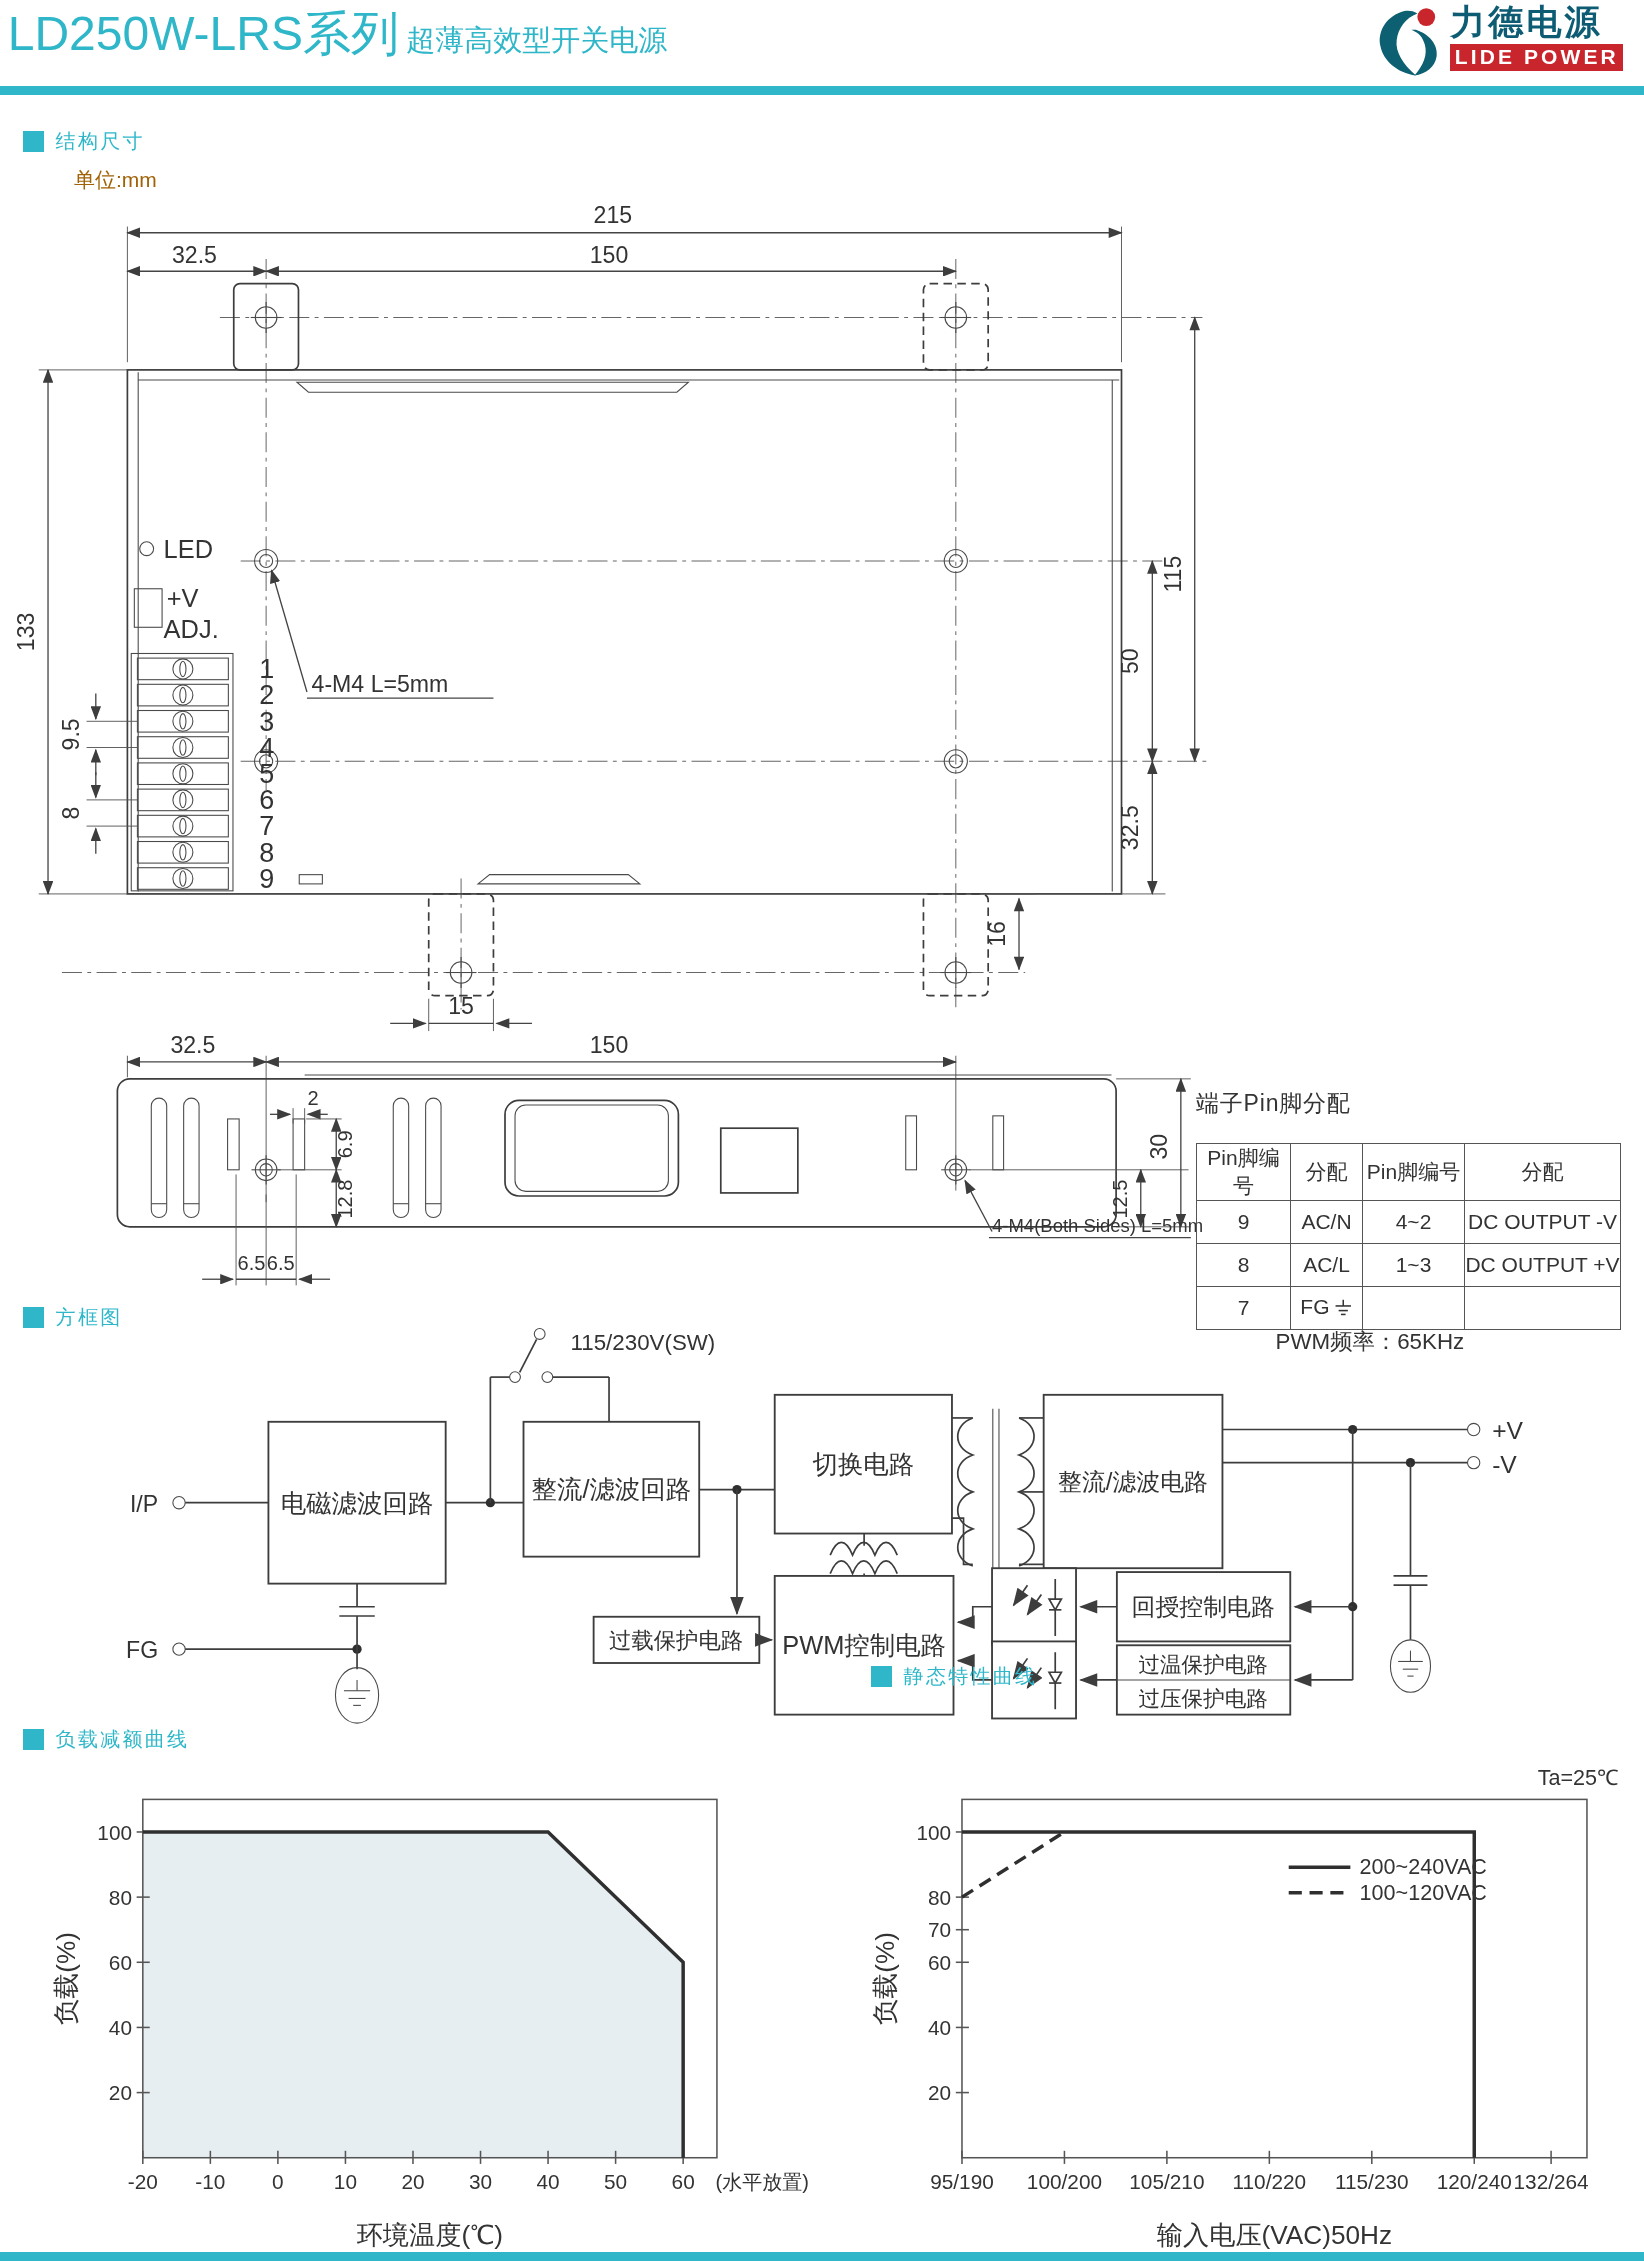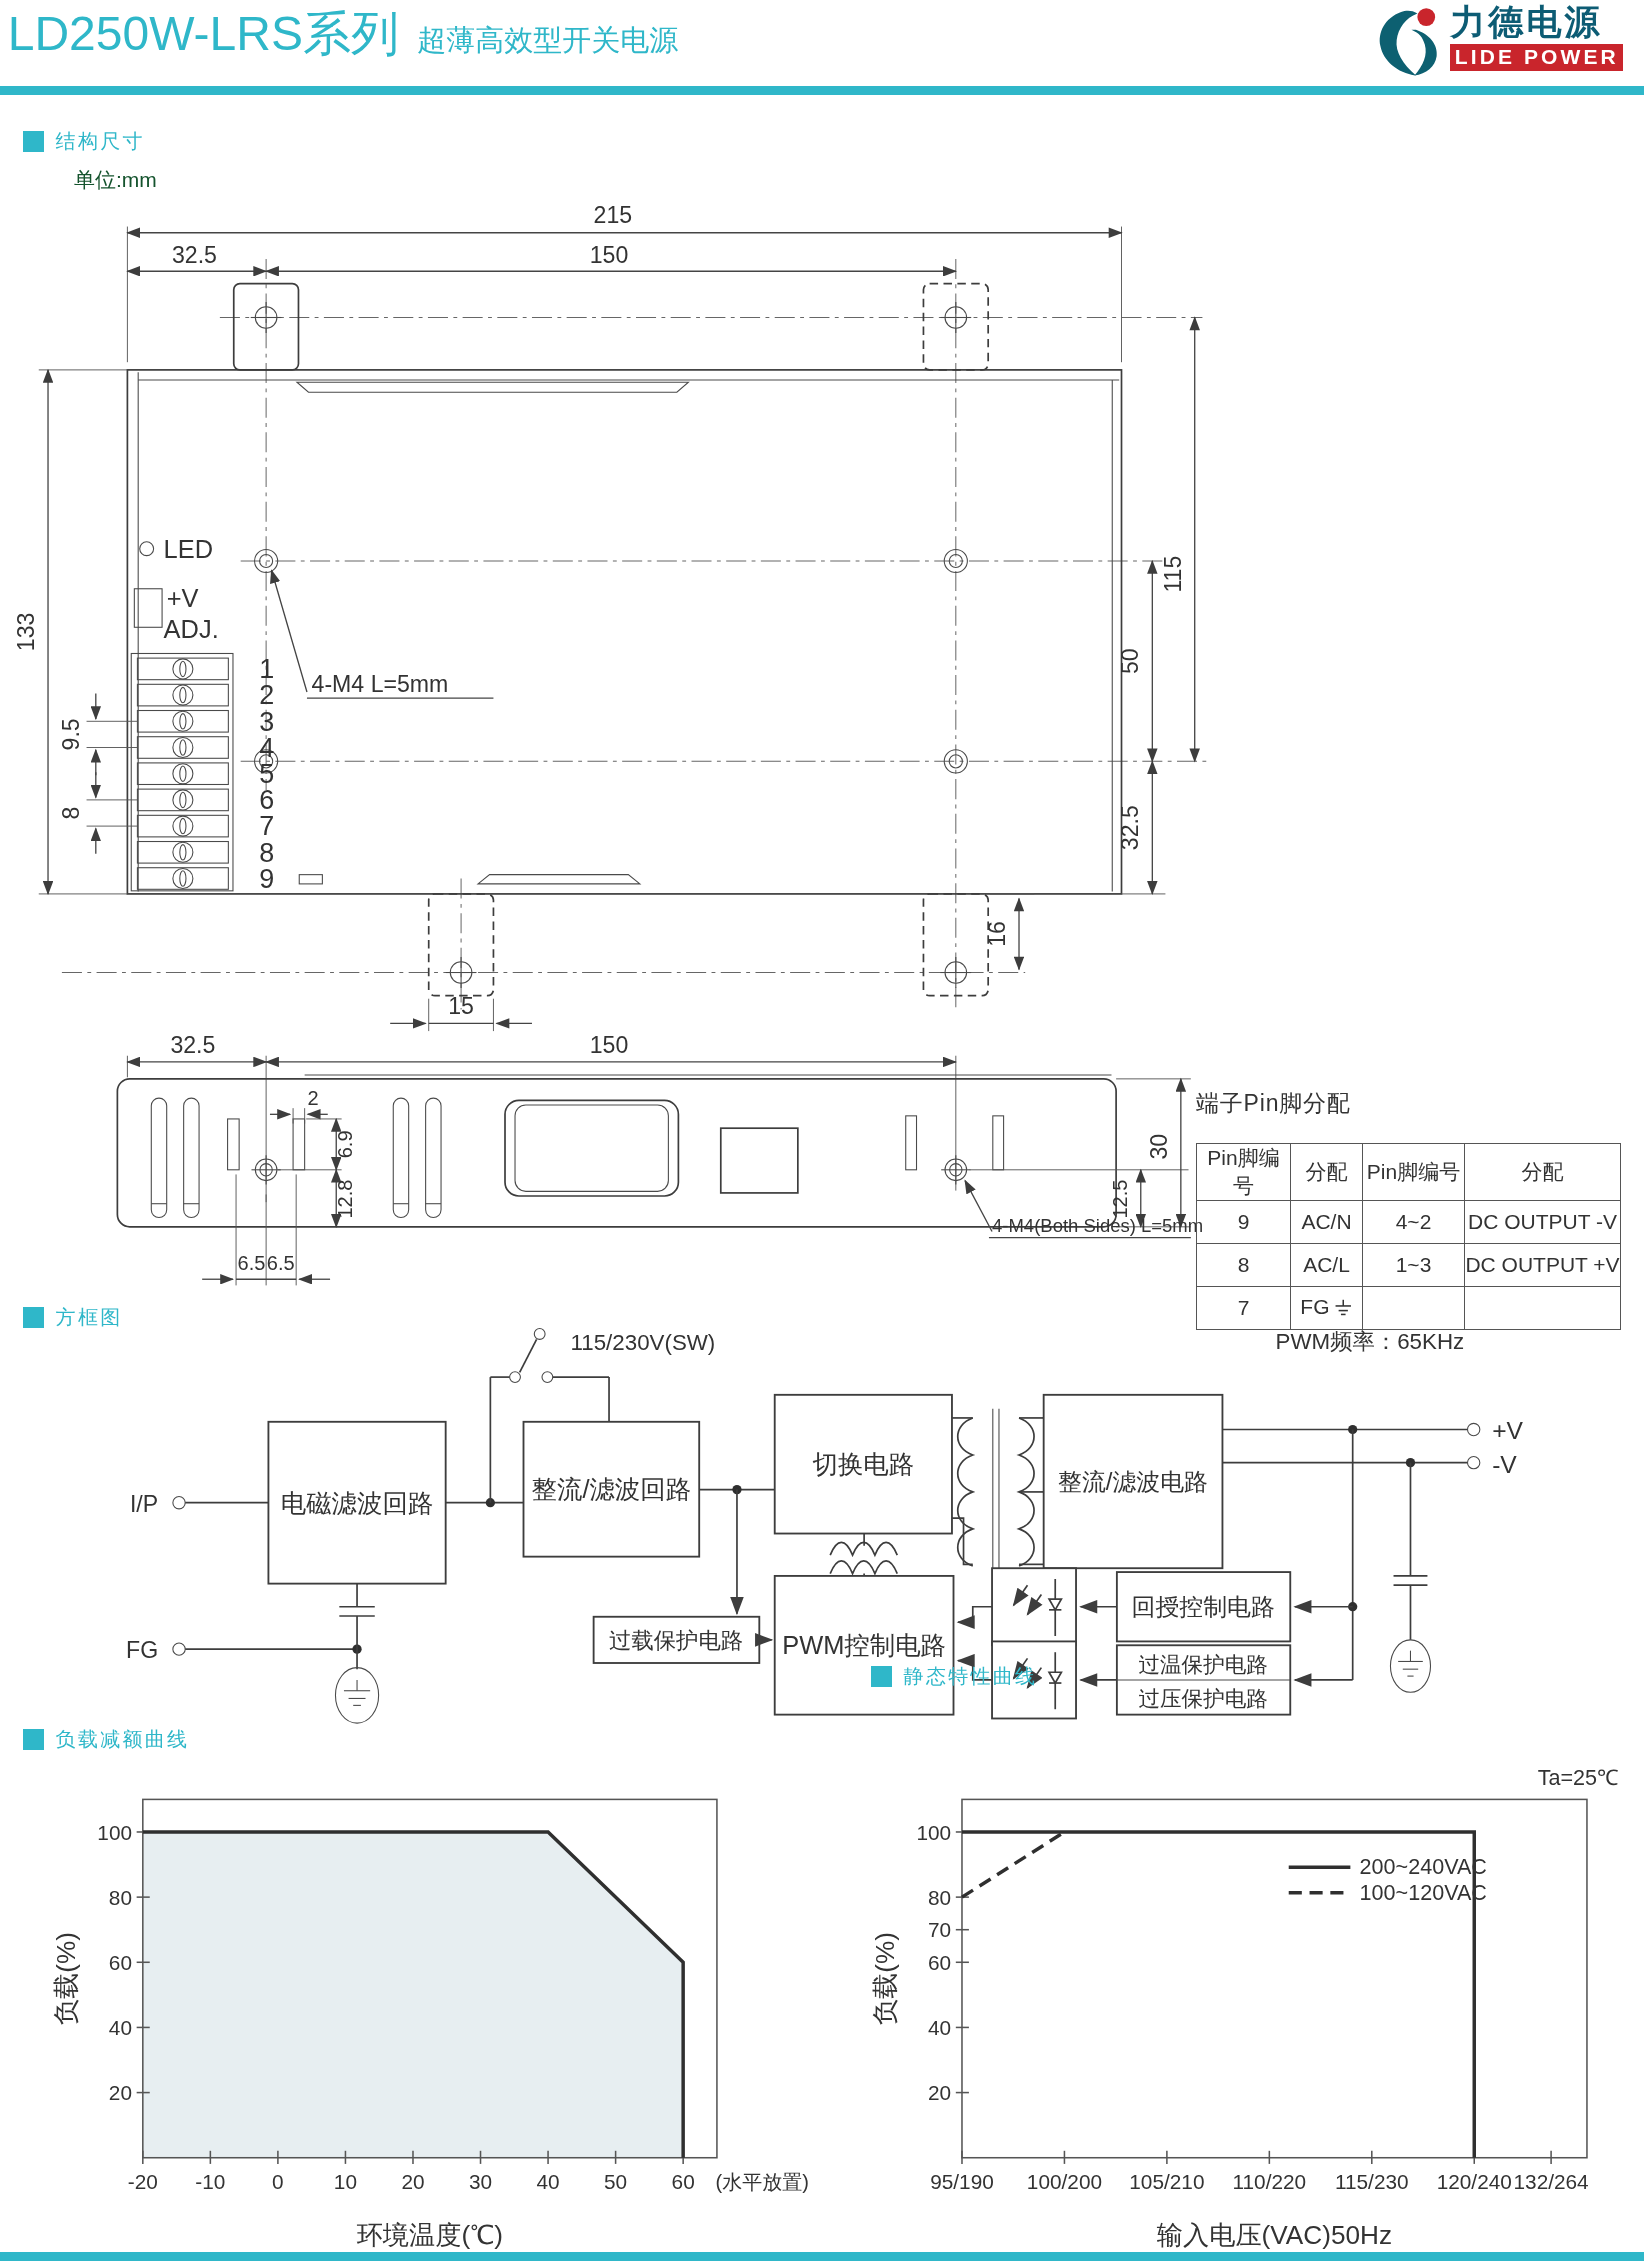--- a/index.html
+++ b/index.html
@@ -3,30 +3,30 @@
 <meta charset="utf-8">
 <style>
 *{margin:0;padding:0;box-sizing:border-box}
 body{font-family:"Liberation Sans",sans-serif;background:#fff;color:#333}
 .page{position:relative;width:1645px;height:2261px;background:#fff;overflow:hidden}
 .abs{position:absolute}
 svg.layer{position:absolute;left:0;top:0}
 svg text{font-family:"Liberation Sans",sans-serif;fill:#333}
 
 .title-main{font-size:48px;color:#2fb7c9;font-weight:300}
-.title-sub{font-size:29px;color:#2fb7c9;margin-left:15px}
+.title-sub{font-size:29px;color:#2fb7c9;margin-left:4px}
 .logo{display:flex;gap:3px}
 .logo-name{font-family:"Liberation Serif",serif;font-weight:bold;font-size:35px;color:#0d5c74;letter-spacing:3.1px;line-height:1.05}
 .logo-tag{background:#c9252c;color:#fff;font-size:21px;font-weight:bold;letter-spacing:3.1px;text-align:center;padding:1.5px 4.6px;margin-top:2.3px}
 .bar{position:absolute;left:0;width:1645px;height:8.5px;background:#2fb7c9}
 
 .sec{display:flex;align-items:center;gap:11.6px}
 .sq{width:21px;height:21px;background:#2fb7c9;flex:0 0 auto}
 .sec .label{font-size:20px;color:#2fb7c9;letter-spacing:2.3px}
-.unit{font-size:21px;color:#14532d}
+.unit{font-size:21px;color:#a16207}
 
 .ln{stroke:#3d3d3d;stroke-width:2.2;fill:none}
 .lnthin{stroke:#4a4a4a;stroke-width:1.4;fill:none}
 .dim{stroke:#444;stroke-width:1.7;fill:none}
 .ext{stroke:#555;stroke-width:1.2;fill:none}
 .cl{stroke:#666;stroke-width:1.3;fill:none;stroke-dasharray:26 7 5 7}
 .dash{stroke-dasharray:11 7}
 .dimtext{font-size:30px;fill:#333}
 .dimsmall{font-size:26px;fill:#333}
 .drawlabel{font-size:33px;fill:#333}

